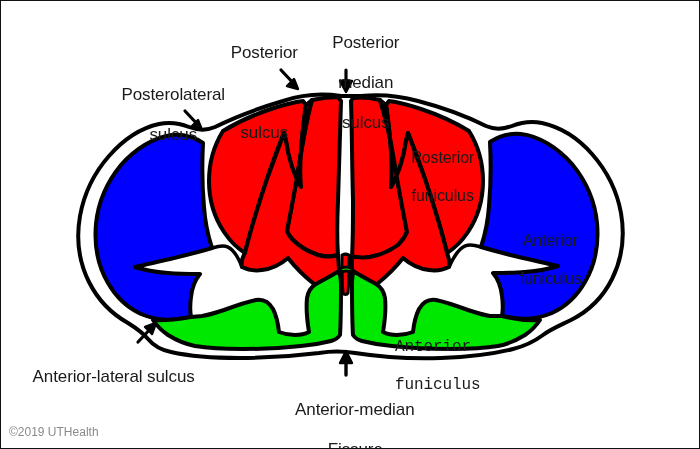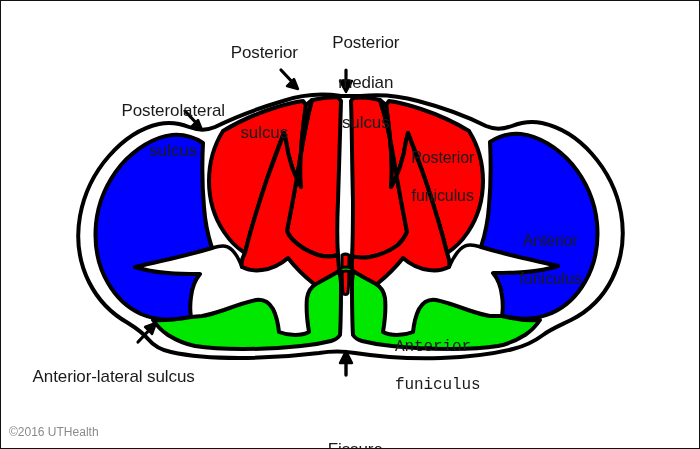--- a/index.html
+++ b/index.html
@@ -306,21 +306,21 @@
         <path d="M 155 322 L 151 333 L 144 326 Z" fill="#000000" stroke="#000000" stroke-width="2.4" stroke-linejoin="round"></path>
       </g>
 
       <g>
         <line x1="345" y1="374" x2="345" y2="356" stroke="#000000" stroke-width="3.4" stroke-linecap="round"></line>
         <path d="M 345 350 L 351 362 L 339 362 Z" fill="#000000" stroke="#000000" stroke-width="2.4" stroke-linejoin="round"></path>
       </g>
     </g>
   </svg>
 
-  <div class="label callout-label center" style="left:98px; top:80px; width:130px;">
+  <div class="label callout-label center" style="left:98px; top:64px; width:130px;">
     <span>Posterolateral</span><br>
     <span>sulcus</span>
   </div>
 
   <div class="label callout-label center" style="left:193px; top:22px; width:122px;">
     <span>Posterior</span><br>
     <br>
     <span>sulcus</span>
   </div>
 
@@ -328,34 +328,34 @@
     <span>Posterior</span><br>
     <span>median</span><br>
     <span>sulcus</span>
   </div>
 
   <div class="label callout-label left" style="left:14px; top:346px;text-align:right;">
     <span>Anterior-lateral sulcus</span>
   </div>
 
   <div class="label callout-label center" style="left:272px; top:379px; width:146px;">
-    <br>
+    <span>Anterior-median</span><br>
     <span>Fissure</span>
   </div>
 
   <div class="label region-label" style="left:383px; top:128px; width:100px;">
     <span>Posterior</span><br>
     <span>funiculus</span>
   </div>
 
   <div class="label region-label" style="left:491px; top:211px; width:100px;">
     <span>Anterior</span><br>
     <span>funiculus</span>
   </div>
 
   <div class="label region-label" style="left:356px; top:318px; width:100px;font-family:Liberation Mono, monospace;">
     <span>Anterior</span><br>
     <span>funiculus</span>
   </div>
 
-  <div id="copyright-text">©2016 UTHealth</div>
+  <div id="copyright-text">©2019 UTHealth</div>
 
 </div>
 
 </body></html>

